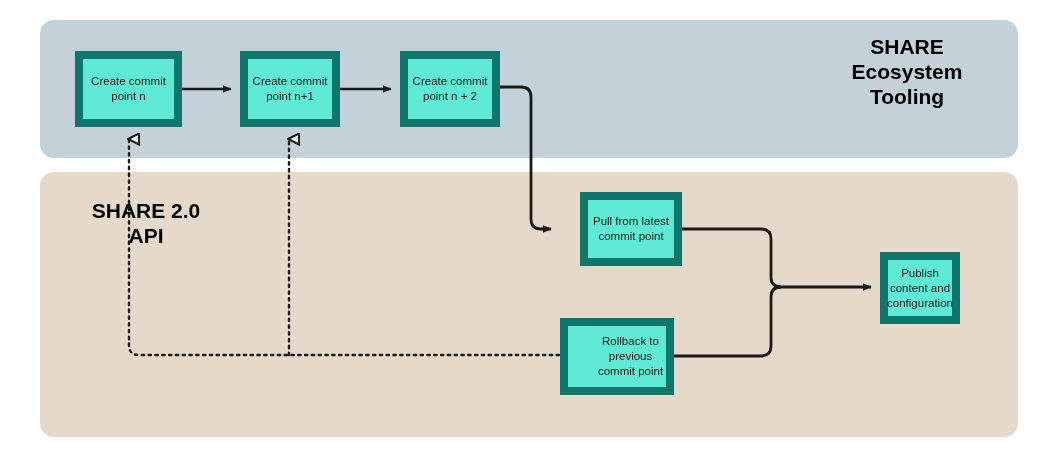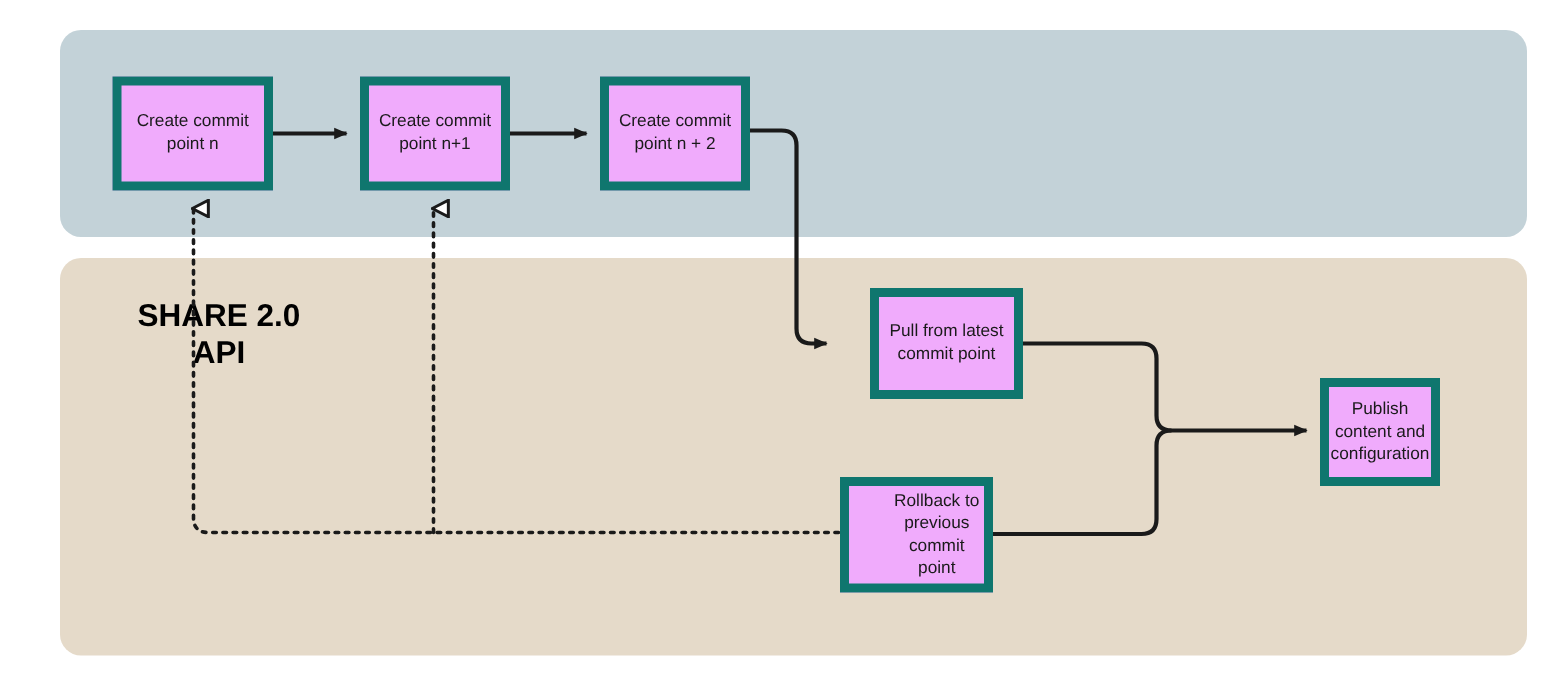--- a/index.html
+++ b/index.html
@@ -52,55 +52,58 @@
     top: 34px;
     width: 190px;
   }
   #title-api {
     left: 72px;
     top: 198px;
     width: 148px;
   }
   .node {
     position: absolute;
-    background: #f0abfc;
-    border: 6px solid #0f766e;
+    background: #5eead4;
+    border: 8px solid #0f766e;
     box-sizing: border-box;
     display: flex;
     align-items: center;
     justify-content: center;
     text-align: center;
     font-size: 11.5px;
     line-height: 15px;
     color: #1a1a1a;
     white-space: pre-line;
   }
   #node-commit-n      { left: 75px;  top: 51px;  width: 107px; height: 76px; }
   #node-commit-n1     { left: 240px; top: 51px;  width: 100px; height: 76px; }
   #node-commit-n2     { left: 400px; top: 51px;  width: 100px; height: 76px; }
   #node-pull          { left: 560px; top: 192px; width: 102px; height: 74px; margin-left: 20px; }
-  #node-rollback      { left: 560px; top: 318px; width: 102px; height: 77px; padding-left: 27px; }
+  #node-rollback      { left: 560px; top: 318px; width: 114px; height: 77px; padding-left: 27px; }
   #node-publish       { left: 880px; top: 252px; width: 80px; height: 72px; }
 
   #connectors {
     position: absolute;
     left: 0; top: 0;
     width: 1040px;
     height: 460px;
     pointer-events: none;
   }
 </style>
 </head>
 <body>
 
 <div id="diagram-root">
 
   <div class="panel" id="panel-ecosystem"></div>
   <div class="panel" id="panel-api"></div>
 
+  <div class="panel-title" id="title-ecosystem">SHARE
+Ecosystem
+Tooling</div>
 
   <div class="panel-title" id="title-api">SHARE 2.0
 API</div>
 
   <svg id="connectors" viewBox="0 0 1040 460">
     <defs>
       <marker id="arrow-filled" markerWidth="9" markerHeight="9" refX="8.2" refY="4.5" orient="auto" markerUnits="userSpaceOnUse">
         <path d="M0,0.6 L9,4.5 L0,8.4 Z" fill="#1a1a1a"></path>
       </marker>
       <marker id="arrow-hollow-up" markerWidth="13" markerHeight="13" refX="6.5" refY="1.6" orient="auto" markerUnits="userSpaceOnUse">

